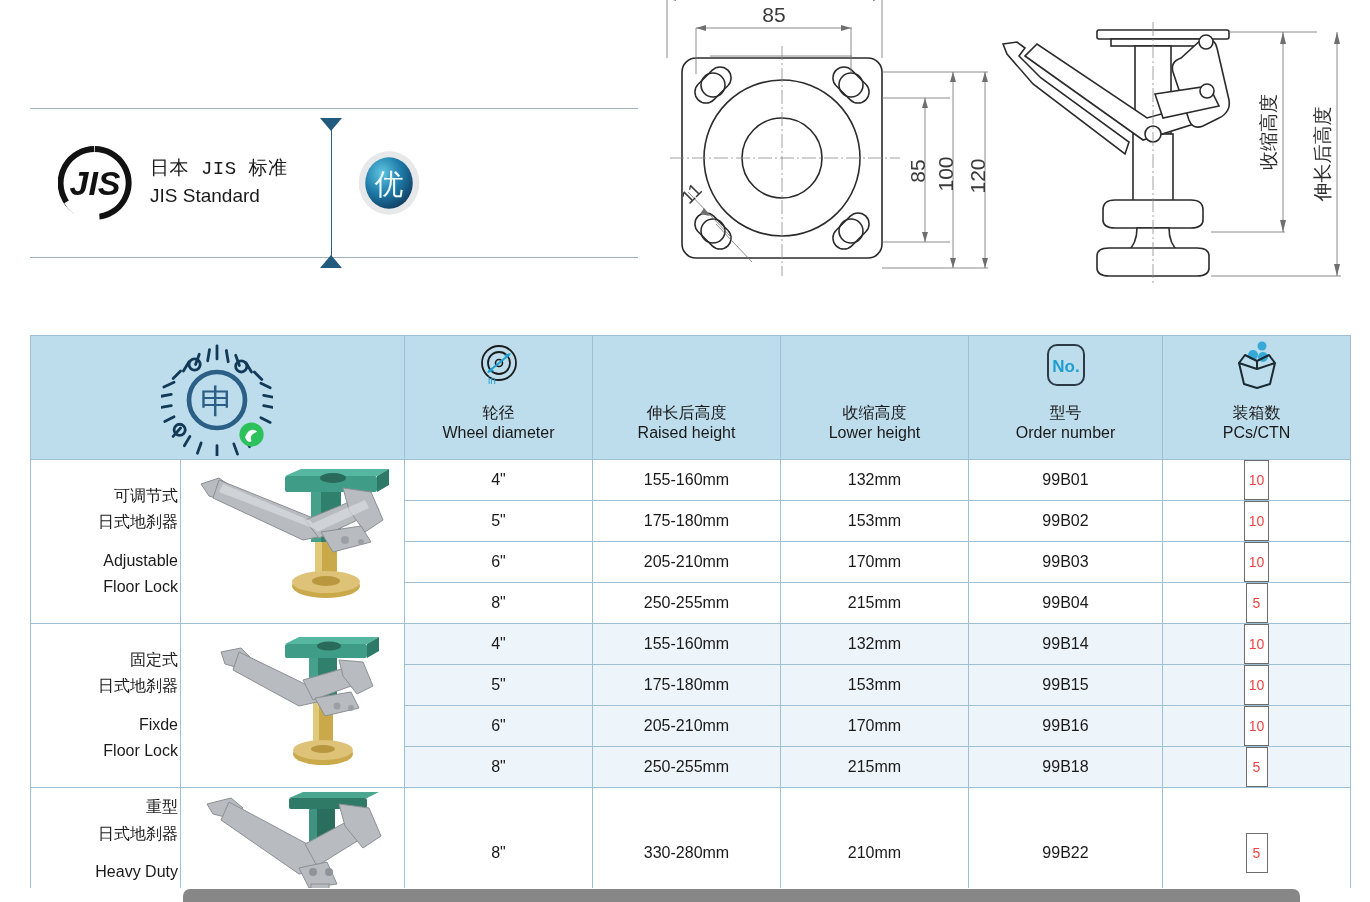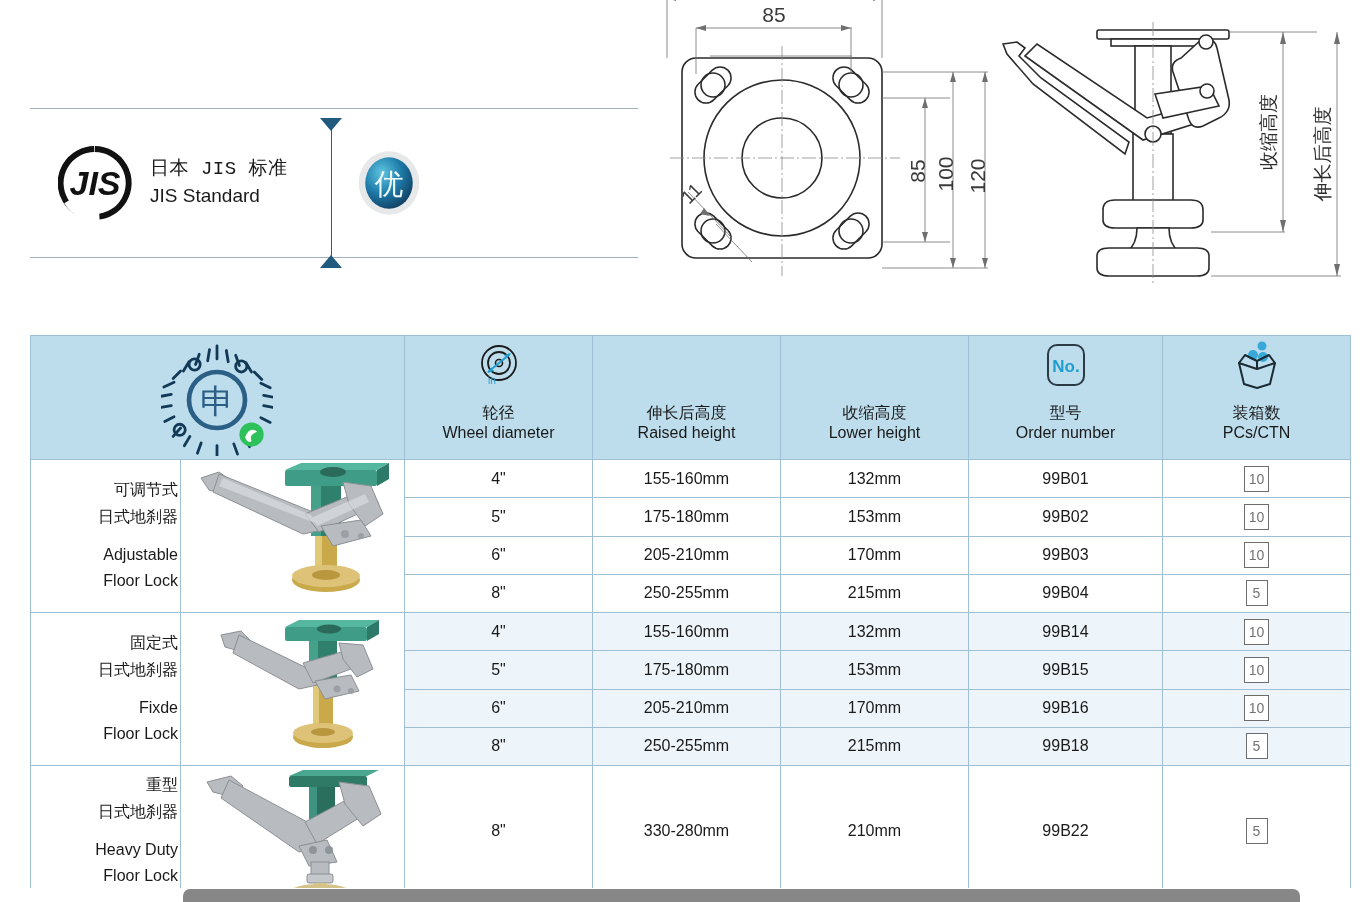--- a/index.html
+++ b/index.html
@@ -70,23 +70,23 @@
   tbody tr.plain td { background: #ffffff; }
 
   td.namecell {
     text-align: right; font-size: 16px; line-height: 1.65; padding: 4px 2px;
     background: #fff !important; vertical-align: middle;
   }
   td.namecell .gap { display:block; height: 12px; }
   td.imgcell { padding: 0; background:#fff !important; vertical-align: middle; text-align:center; }
 
   .ctn-box {
-    display: inline-block; min-width: 22px; padding: 4px 4px;
+    display: inline-block; min-width: 22px; padding: 11px 4px;
     border: 1px solid #6d6d6d; font-size: 14px; line-height: 16px;
-    background: #fff; color:#737373;
+    background: #fff; color:#ef4444;
   }
 
   
   .col-name { width: 150px; }
   .col-img  { width: 224px; }
   .col-wd   { width: 188px; }
   .col-rh   { width: 188px; }
   .col-lh   { width: 188px; }
   .col-no   { width: 194px; }
   .col-ctn  { width: 188px; }

